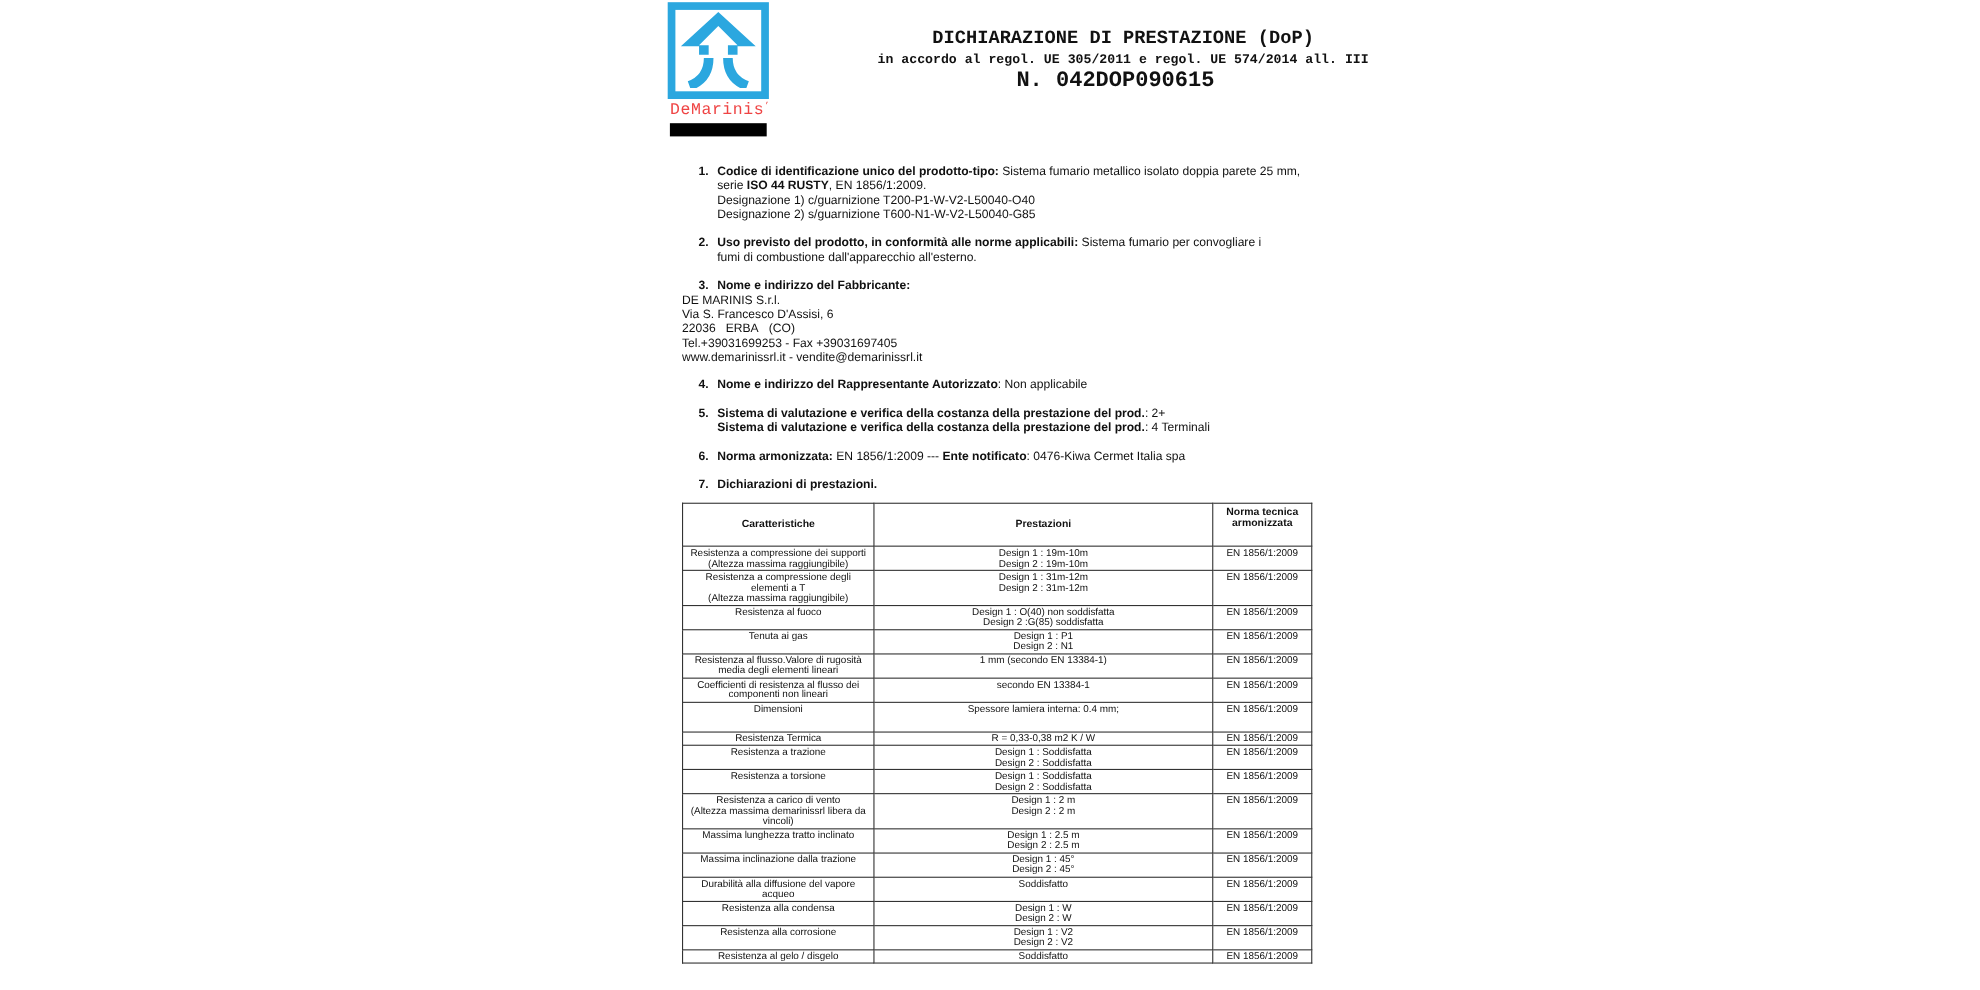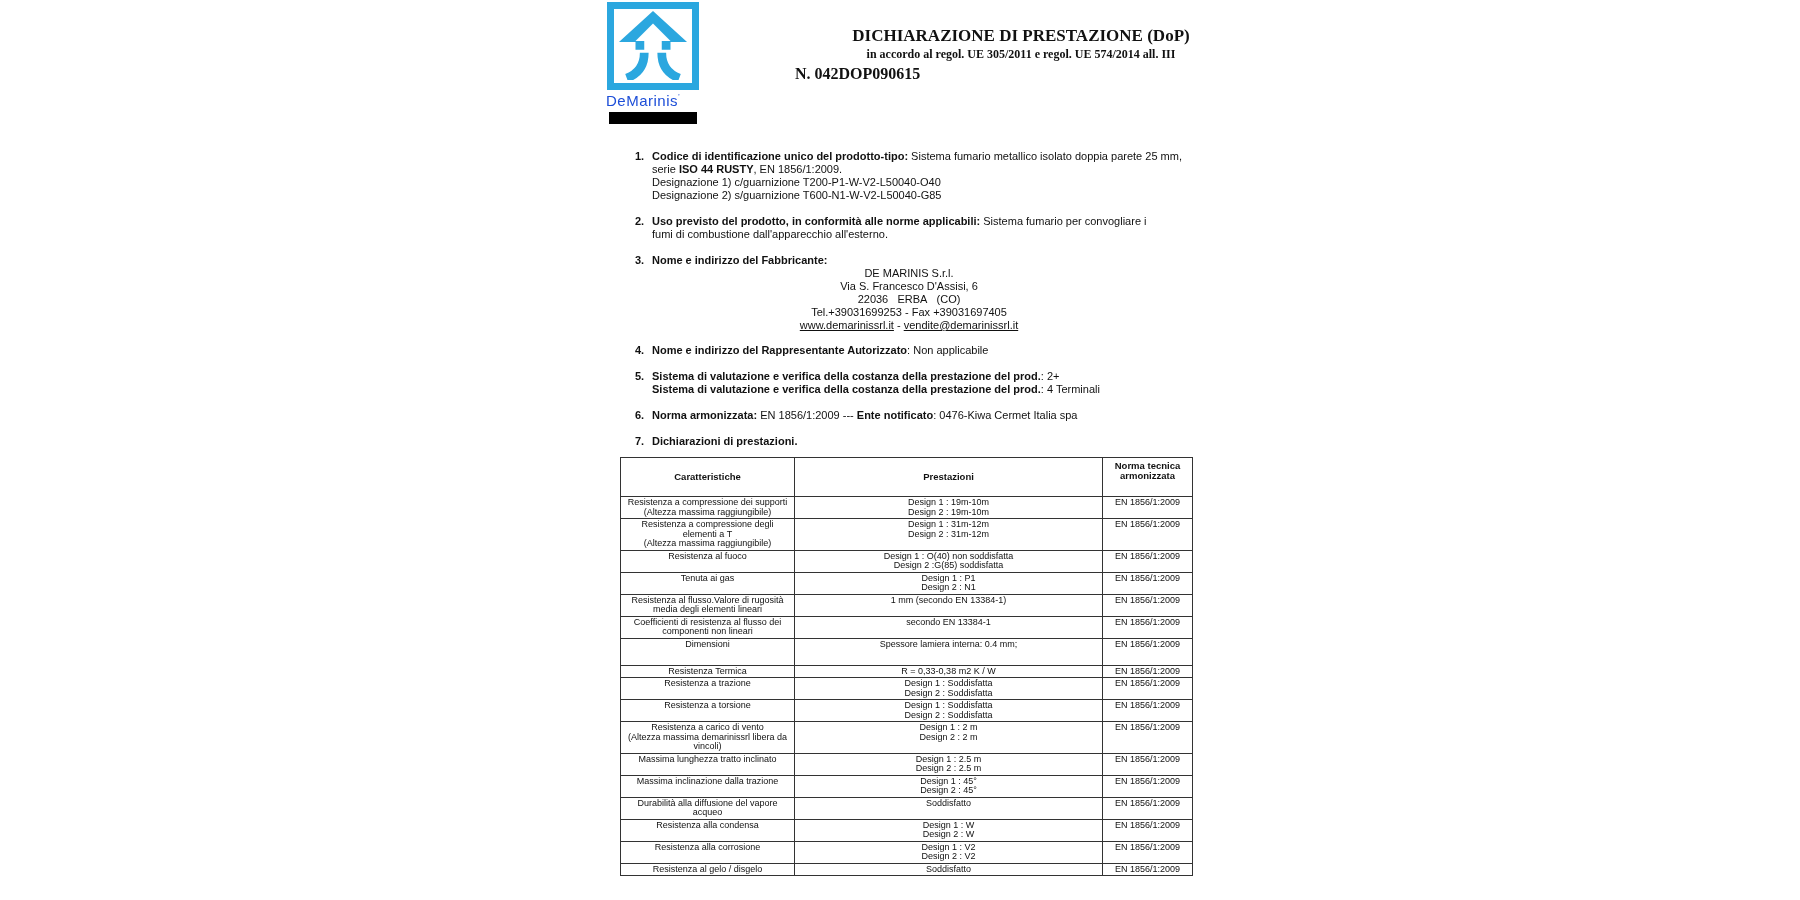--- a/index.html
+++ b/index.html
@@ -3,41 +3,41 @@
 <meta charset="utf-8">
 <style>
   html,body{margin:0;padding:0;background:#ffffff;}
   .page{position:relative;width:1800px;height:900px;background:#ffffff;overflow:hidden;
         font-family:"Liberation Sans",sans-serif;color:#111;}
 
   
   .logo-block{position:absolute;left:606px;top:2px;width:94px;}
   .logo-square{width:78px;height:74px;border:7px solid #2BA7DF;background:#fff;margin:0 auto;}
   .logo-square svg{display:block;margin:1px auto 0;}
-  .logo-text{text-align:left;color:#1d4ed8;font-family:Liberation Sans, sans-serif;
+  .logo-text{text-align:right;color:#ef4444;font-family:Liberation Mono, monospace;
              font-size:15px;letter-spacing:.5px;margin-top:2px;white-space:nowrap;}
   .logo-tm{font-size:8px;vertical-align:top;}
   .logo-bar{width:88px;height:12px;background:#000;margin:3px auto 0;}
 
   
   .title-block{position:absolute;left:795px;top:26px;width:452px;text-align:center;
-               font-family:Liberation Serif, serif;font-weight:bold;}
+               font-family:Liberation Mono, monospace;font-weight:bold;}
   .doc-title{font-size:17px;line-height:20px;}
   .doc-subtitle{font-size:12px;line-height:15px;margin-top:1px;}
-  .doc-number{font-size:16px;line-height:18px;margin-top:3px;text-align:left;padding-right:14px;}
+  .doc-number{font-size:20px;line-height:18px;margin-top:3px;text-align:center;padding-right:14px;}
 
   
   .content{position:absolute;left:620px;top:150px;width:578px;font-size:11px;line-height:13px;}
   .sec{display:flex;margin:0 0 13px 15px;}
   .sec .num{width:17px;flex:0 0 17px;font-weight:bold;}
   .sec .body{flex:1;}
   b,.b{font-weight:bold;text-align:center;}
-  .addr{text-align:center;margin-bottom:12px;}
+  .addr{margin-bottom:12px;}
   .addr div{line-height:13px;}
-  a.doclink{color:#111;text-decoration:underline;cursor:pointer;}
+  a.doclink{color:#111;cursor:pointer;}
 
   
   .tbl-wrap{position:absolute;left:620px;top:457px;width:572px;}
   table.perf{border-collapse:collapse;width:572px;table-layout:fixed;
              font-size:9px;line-height:9.5px;}
   table.perf th,table.perf td{border:1px solid #333;text-align:center;
              padding:1px 2px;white-space:pre-line;overflow:hidden;margin-left:32px;}
   table.perf th{font-weight:bold;height:34px;vertical-align:middle;font-size:9.5px;}
   table.perf th.top{vertical-align:top;padding-top:3px;}
   table.perf td{vertical-align:top;}

